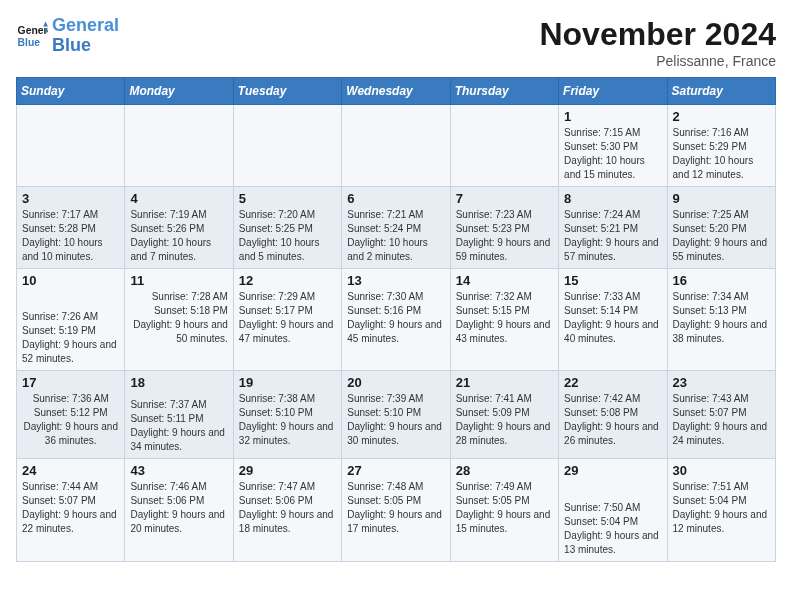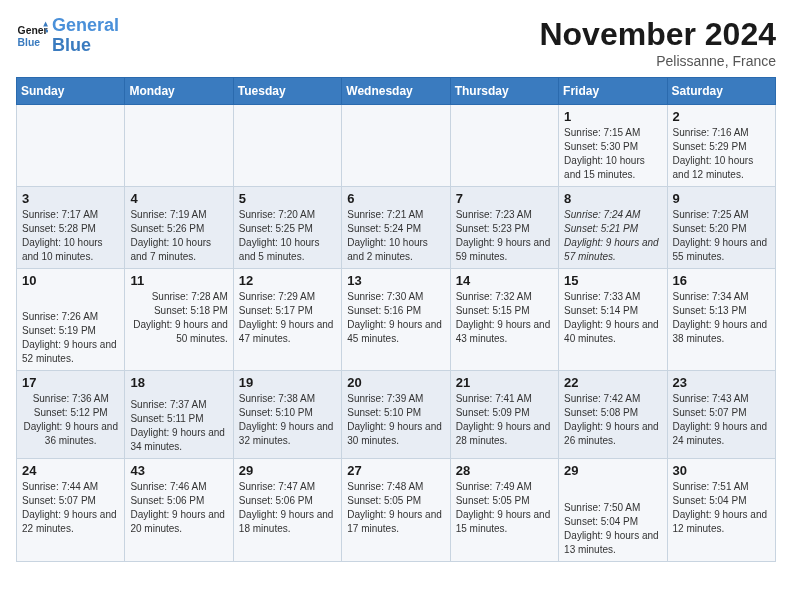--- a/index.html
+++ b/index.html
@@ -51,20 +51,21 @@
     thead tr {
       background: #3a7bbf;
       color: #fff;
     }
     thead th {
       padding: 6px 4px;
       text-align: left;
       font-size: 12px;
       font-weight: bold;
       border: 1px solid #2a6aae;
+      font-style: italic;
     }
     tbody tr {
       vertical-align: top;
     }
     tbody tr:nth-child(odd) { background: #f5f7fa; }
     tbody tr:nth-child(even) { background: #e8edf4; }
     tbody td {
       border: 1px solid #c8d4e0;
       padding: 4px 5px;
       height: 80px;
@@ -167,21 +168,21 @@
 Daylight: 10 hours and 2 minutes.</div>
         </td>
         <td>
           <span class="day-num">7</span>
           <div class="day-info" style="white-space: pre-line;">Sunrise: 7:23 AM
 Sunset: 5:23 PM
 Daylight: 9 hours and 59 minutes.</div>
         </td>
         <td>
           <span class="day-num">8</span>
-          <div class="day-info" style="white-space: pre-line; font-style: italic;">Sunrise: 7:24 AM
+          <div class="day-info" style="white-space: pre-line;">Sunrise: 7:24 AM
 Sunset: 5:21 PM
 Daylight: 9 hours and 57 minutes.</div>
         </td>
         <td>
           <span class="day-num">9</span>
           <div class="day-info" style="white-space: pre-line;">Sunrise: 7:25 AM
 Sunset: 5:20 PM
 Daylight: 9 hours and 55 minutes.</div>
         </td>
       </tr>

